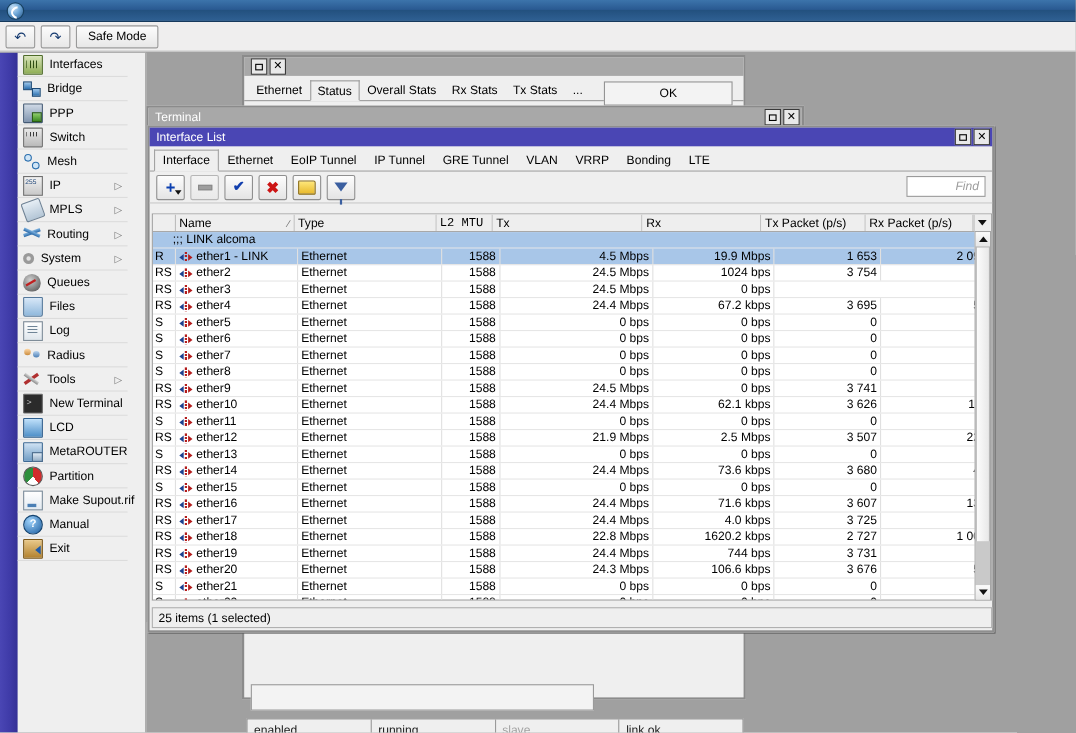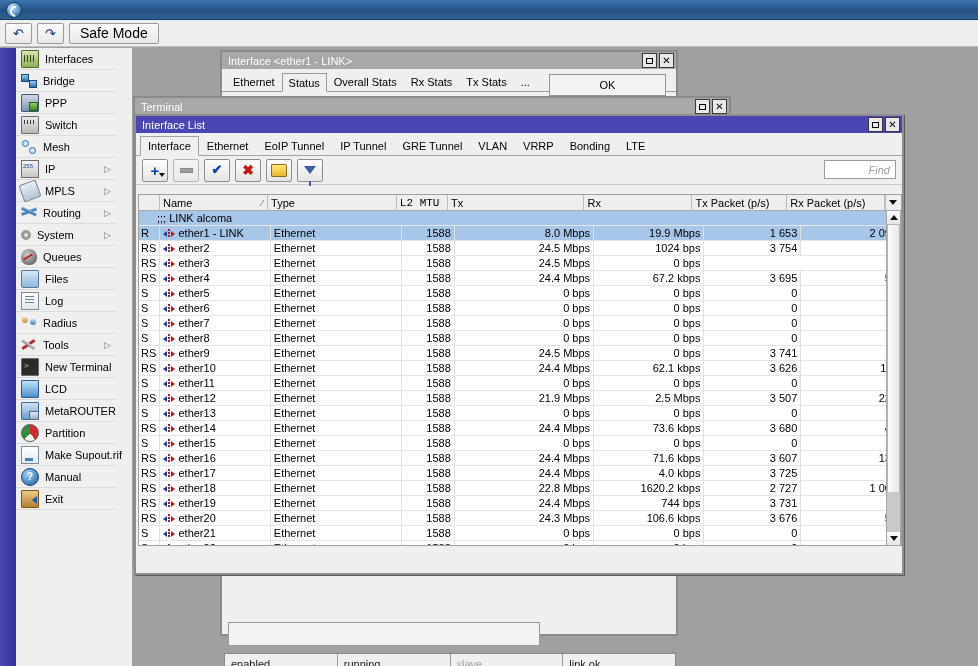--- a/index.html
+++ b/index.html
@@ -44,21 +44,21 @@
     background:#efeeee;border-bottom:1px solid #bfbfbf;
     display:flex;align-items:center;box-sizing:border-box;
   }
   .tb-btn{
     height:19px;min-width:25px;margin-left:5px;
     background:linear-gradient(to bottom,#fcfcfc,#e7e7e7);
     border:1px solid #9a9a9a;border-radius:2px;
     display:flex;align-items:center;justify-content:center;
     cursor:default;color:#10316b;font-size:12px;
   }
-  .tb-btn.safemode{padding:0 10px;font-size:14px;color:#000;}
+  .tb-btn.safemode{padding:0 10px;font-size:11px;color:#000;}
   .arrow-ico{font-size:13px;line-height:13px;color:#14396f;}
 
   
   .sidebar{
     position:absolute;left:0;top:48px;width:133px;height:618px;
     background:#efefef;border-right:1px solid #9e9e9e;box-sizing:border-box;
   }
   .sidebar-strip{
     position:absolute;left:0;top:0;width:16px;height:618px;
     background:linear-gradient(to right,#4a46b4 0%,#3f3ba8 55%,#343095 100%);
@@ -398,21 +398,20 @@
       </div>
       <div class="side-item">
         <span class="side-ico ic-exit"></span>
         <span class="side-label">Exit</span>
       </div>
     </div>
 </div>
 
 <div class="win" id="win-ether1">
   <div class="win-titlebar inactive">
-    <div class="win-title">Interface &lt;ether1 - LINK&gt;</div>
     <div class="win-btns">
       <div class="win-btn">
           <span class="sq"></span>
         </div>
       <div class="win-btn">✕</div>
     </div>
   </div>
   <div class="tabs" id="ether1-tabs">
       <div class="tab">Ethernet</div>
       <div class="tab sel">Status</div>
@@ -529,21 +528,21 @@
         <div class="row sel">
           <div class="cell flags" style="width: 22px;">R</div>
           <div class="cell name" style="width: 114px;">
             <span class="ifico">
               <i></i>
             </span>
             <span>ether1 - LINK</span>
           </div>
           <div class="cell" style="width: 136px;">Ethernet</div>
           <div class="cell num" style="width: 54px;">1588</div>
-          <div class="cell num" style="width: 144px;">8.0 Mbps</div>
+          <div class="cell num" style="width: 144px;">4.5 Mbps</div>
           <div class="cell num" style="width: 114px;">19.9 Mbps</div>
           <div class="cell num" style="width: 100px;">1 653</div>
           <div class="cell num" style="width: 103px;">2 097</div>
         </div>
         <div class="row">
           <div class="cell flags" style="width: 22px;">RS</div>
           <div class="cell name" style="width: 114px;">
             <span class="ifico">
               <i></i>
             </span>
@@ -863,13 +862,14 @@
     <div class="vs-arrow">
         <span class="up"></span>
       </div>
     <div class="vs-thumb"></div>
     <div class="vs-track-bot"></div>
     <div class="vs-arrow" style="position:absolute;bottom:0;left:0;">
         <span class="dn"></span>
       </div>
   </div>
 
+  <div class="if-status">25 items (1 selected)</div>
 </div>
 
 </body></html>

